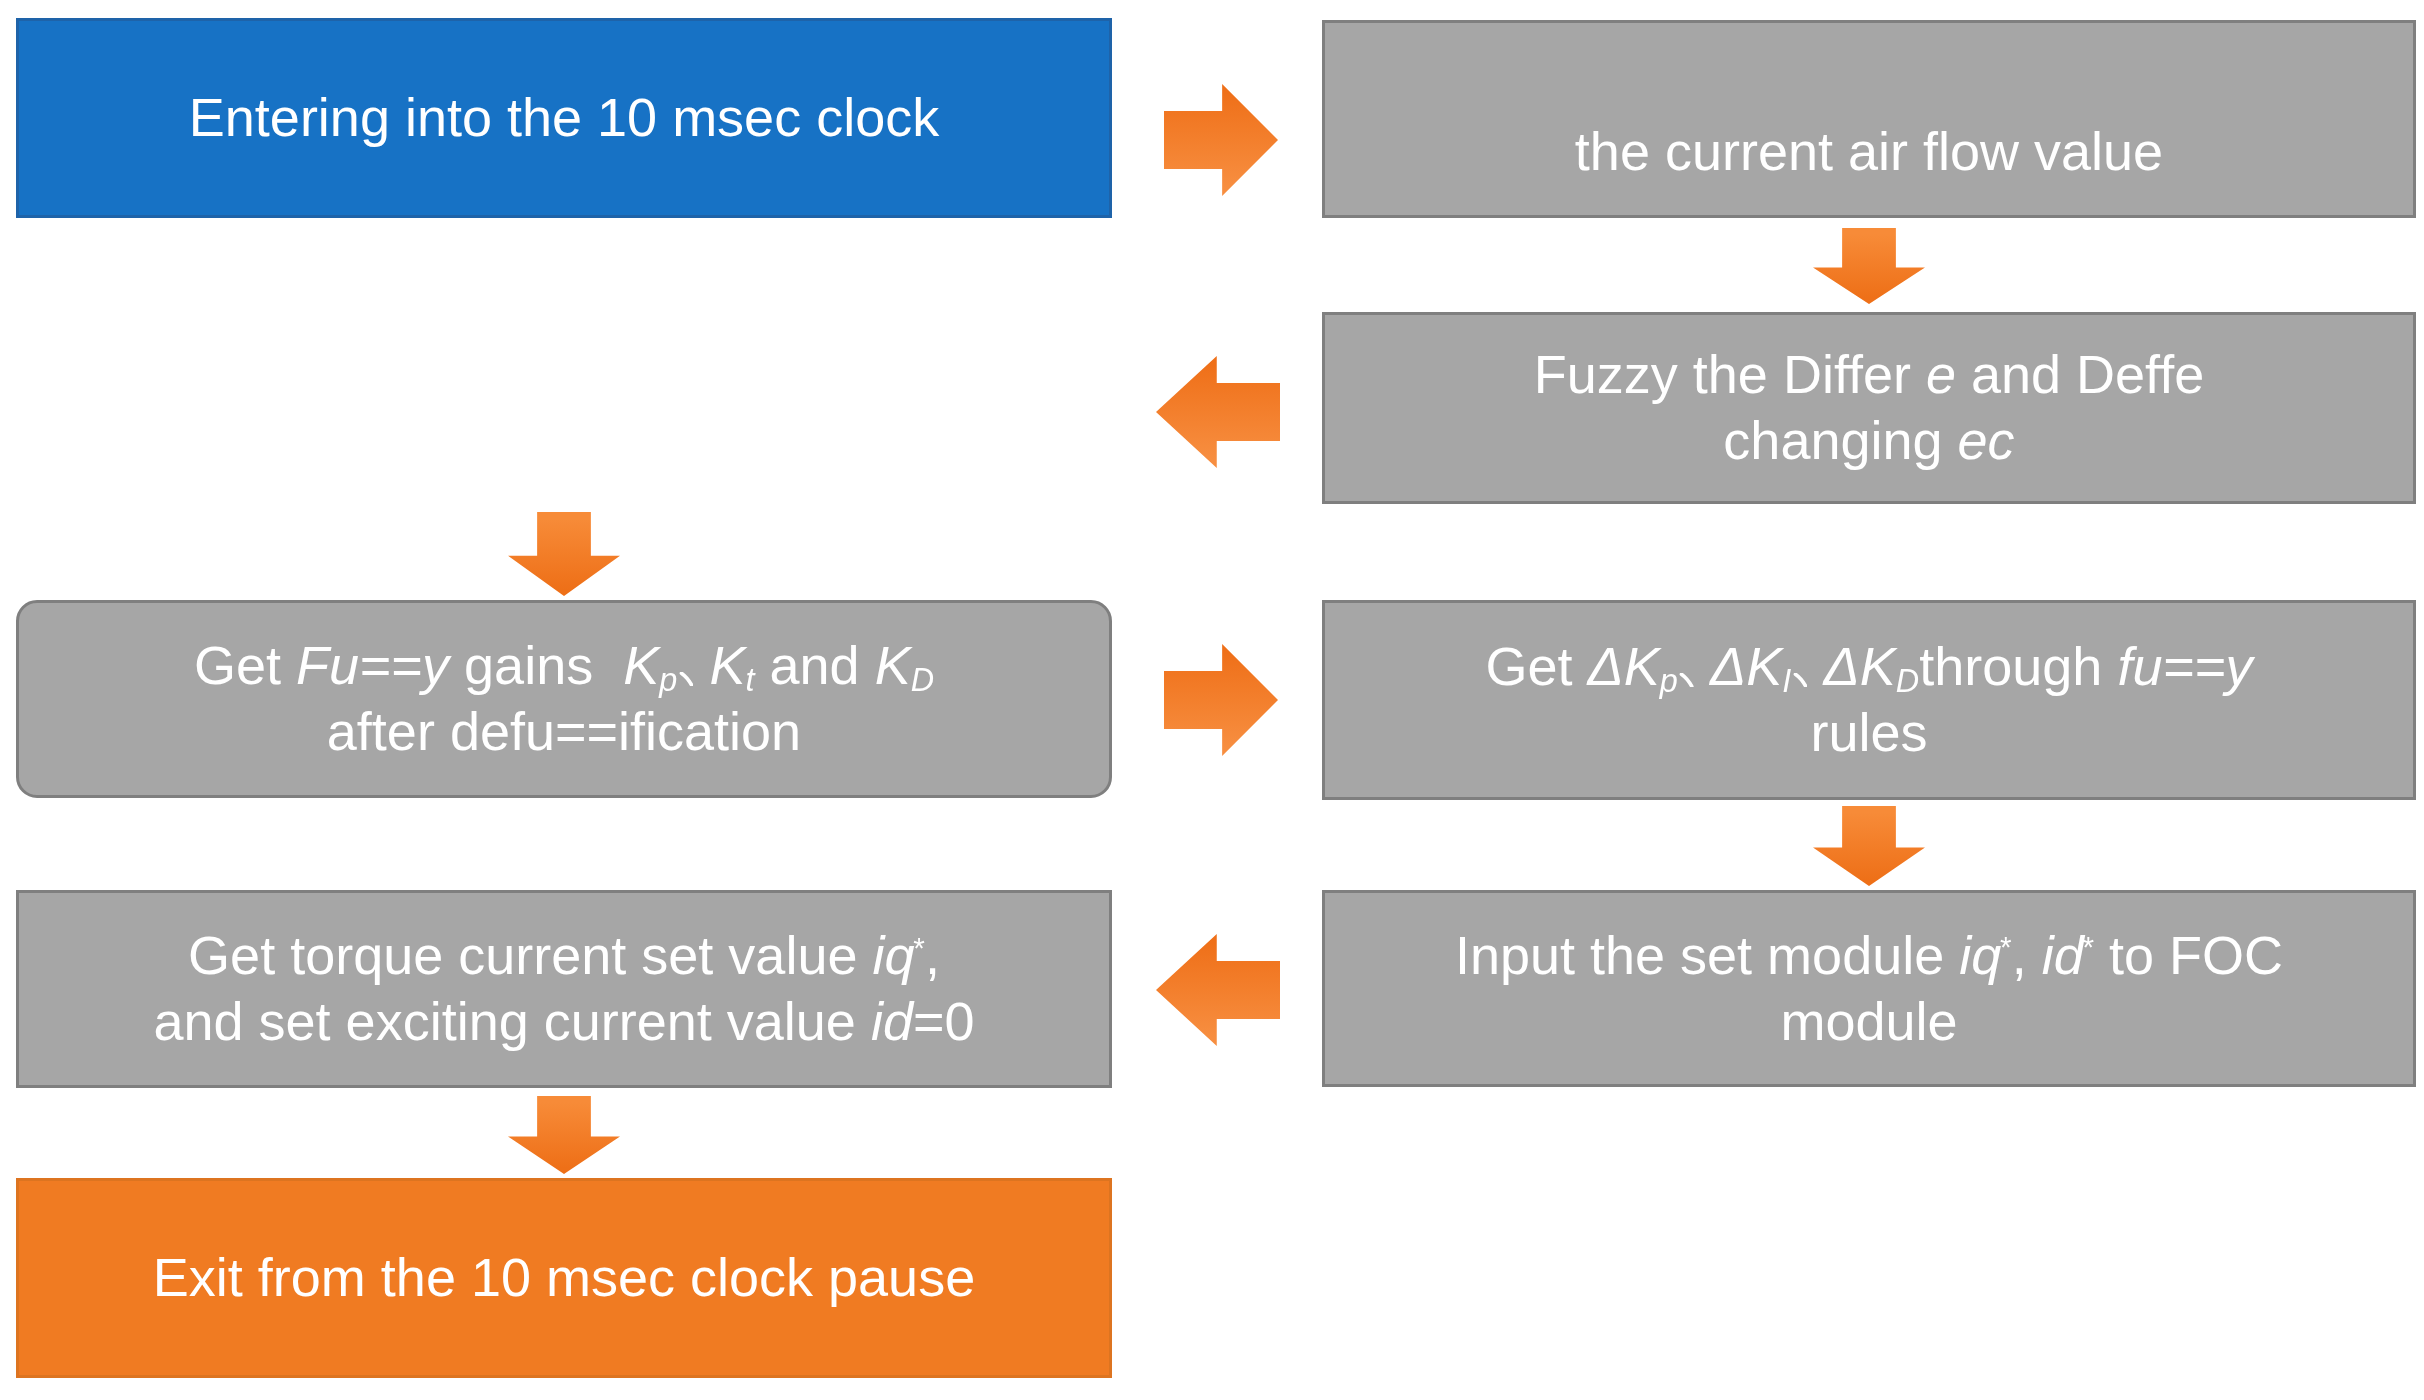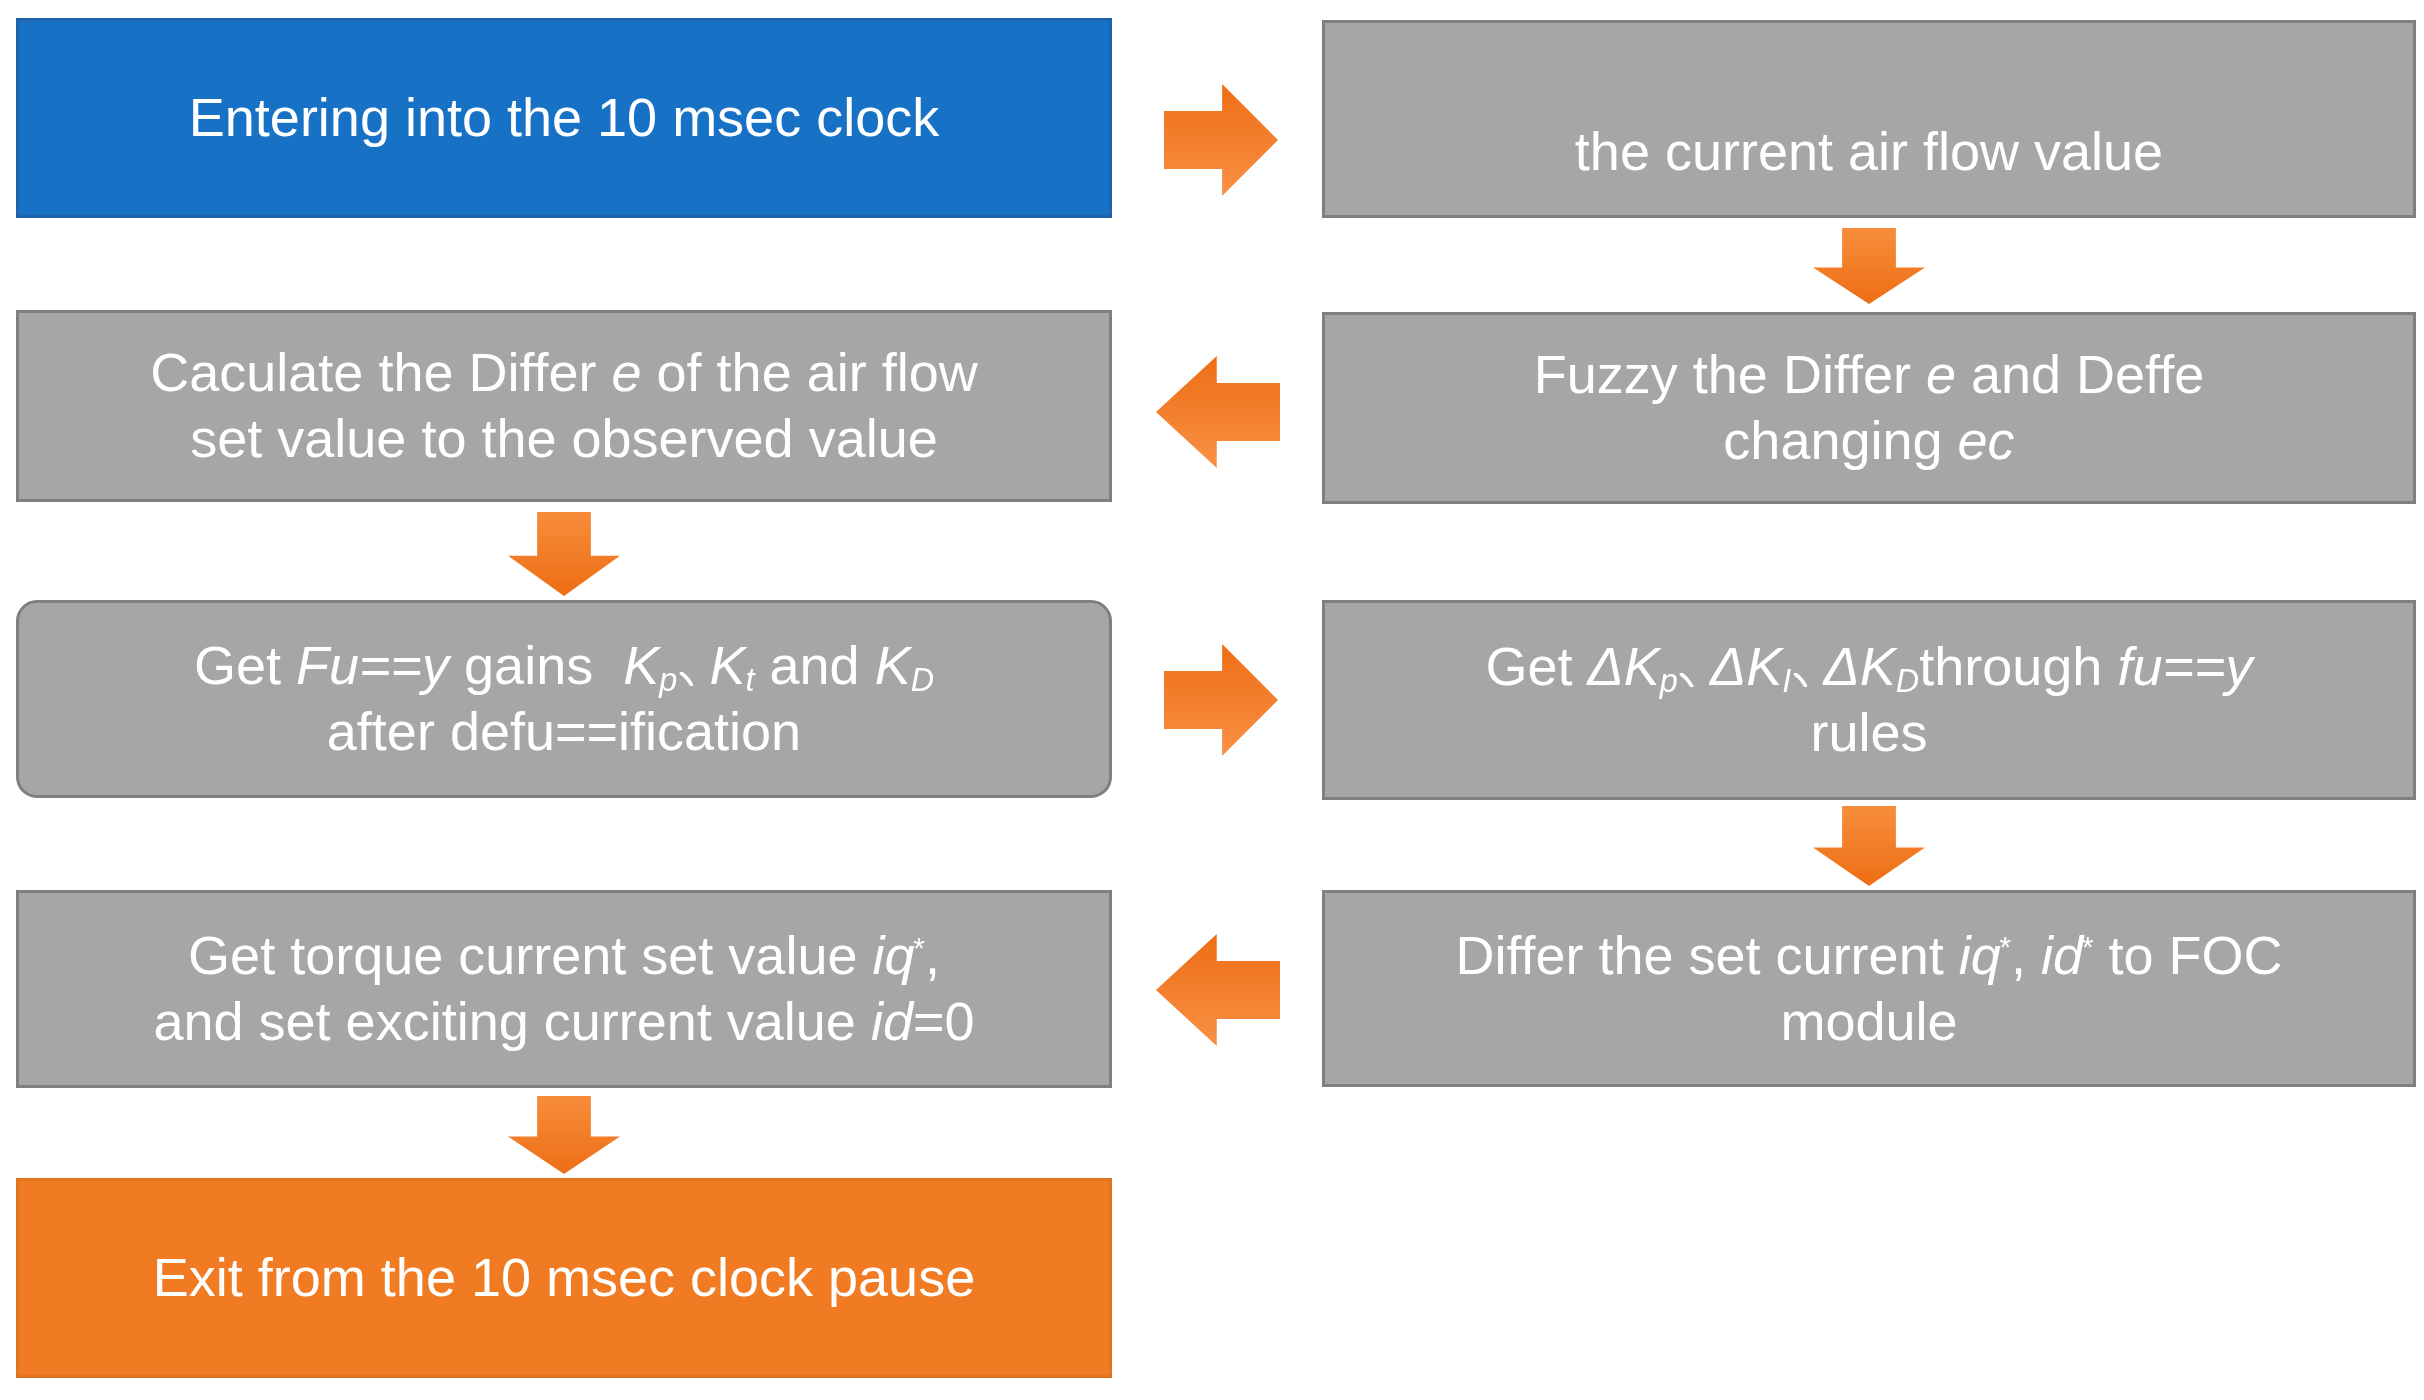--- a/index.html
+++ b/index.html
@@ -58,23 +58,20 @@
 <div class="canvas">
 
   <div class="node blue" id="n1">
     <div class="txt"><span>Entering into the 10 msec clock</span></div>
   </div>
 
   <div class="node gray" id="n2">
     <div class="txt"><br><span>the current air flow value</span></div>
   </div>
 
-  <div class="node gray" id="n3">
-    <div class="txt"><span>Caculate the Differ </span><span class="it">e</span><span> of the air flow</span><br><span>set value to the observed value</span></div>
-  </div>
 
   <div class="node gray" id="n4">
     <div class="txt"><span>Fuzzy the Differ </span><span class="it">e</span><span> and Deffe</span><br><span>changing </span><span class="it">ec</span></div>
   </div>
 
   <div class="node gray" id="n5">
     <div class="txt"><span>Get </span><span class="it">Fu==y</span><span> gains  </span><span class="it">K</span><span class="it sb">p</span><span class="cjk-comma"><svg viewBox="0 0 12 12" xmlns="http://www.w3.org/2000/svg">
             <path d="M2 1 Q7 4.5 10.5 11" stroke="#FFFFFF" stroke-width="3" fill="none" stroke-linecap="round"></path>
           </svg></span><span> </span><span class="it">K</span><span class="it sb">t</span><span> and </span><span class="it">K</span><span class="it sb">D</span><br><span>after defu==ification</span></div>
   </div>
@@ -85,21 +82,21 @@
           </svg></span><span> </span><span class="it">ΔK</span><span class="it sb">I</span><span class="cjk-comma"><svg viewBox="0 0 12 12" xmlns="http://www.w3.org/2000/svg">
             <path d="M2 1 Q7 4.5 10.5 11" stroke="#FFFFFF" stroke-width="3" fill="none" stroke-linecap="round"></path>
           </svg></span><span> </span><span class="it">ΔK</span><span class="it sb">D</span><span>through </span><span class="it">fu==y</span><br><span>rules</span></div>
   </div>
 
   <div class="node gray" id="n7">
     <div class="txt"><span>Get torque current set value </span><span class="it">iq</span><span class="sp">*</span><span>,</span><br><span>and set exciting current value </span><span class="it">id</span><span>=0</span></div>
   </div>
 
   <div class="node gray" id="n8">
-    <div class="txt"><span>Differ the set current </span><span class="it">iq</span><span class="sp">*</span><span>, </span><span class="it">id</span><span class="sp">*</span><span> to FOC</span><br><span>module</span></div>
+    <div class="txt"><span>Input the set module </span><span class="it">iq</span><span class="sp">*</span><span>, </span><span class="it">id</span><span class="sp">*</span><span> to FOC</span><br><span>module</span></div>
   </div>
 
   <div class="node orange" id="n9">
     <div class="txt"><span>Exit from the 10 msec clock pause</span></div>
   </div>
 
   <div class="arrow right" id="a1"></div>
   <div class="arrow down" id="a2"></div>
   <div class="arrow left" id="a3"></div>
   <div class="arrow down" id="a4"></div>

